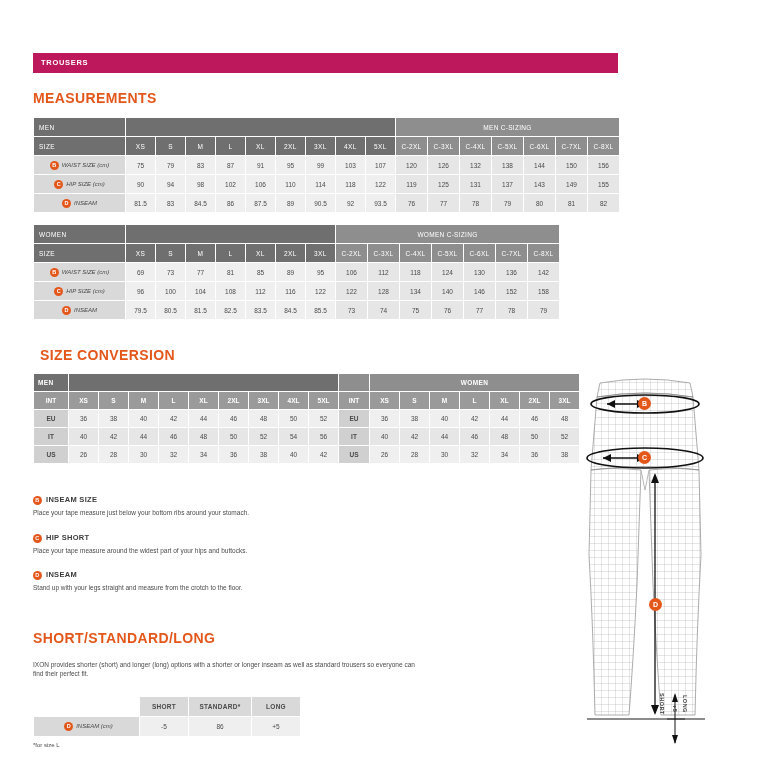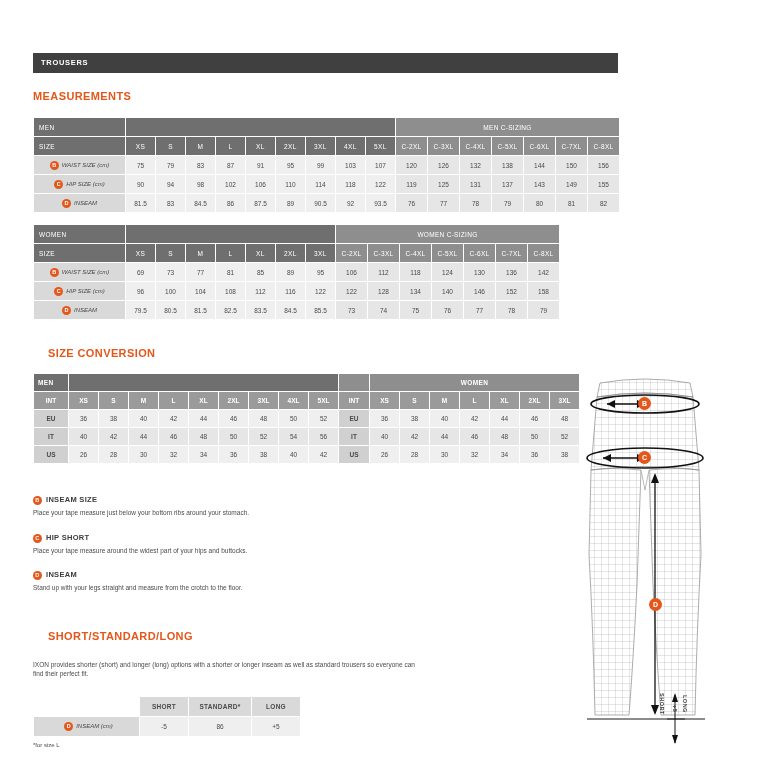--- a/index.html
+++ b/index.html
@@ -1,24 +1,24 @@
 <!DOCTYPE html>
 <html><head>
 <meta charset="utf-8">
 <style>
   html,body{margin:0;padding:0;background:#ffffff;}
   body{width:758px;height:771px;font-family:"Liberation Sans",sans-serif;color:#3b3b3b;position:relative;overflow:hidden;}
   .page{position:relative;width:758px;height:771px;}
 
   
-  .title-bar{position:absolute;left:33px;top:53px;width:585px;height:20px;background:#404040;}
+  .title-bar{position:absolute;left:33px;top:53px;width:585px;height:20px;background:#be185d;}
   .title-bar span{color:#fff;font-size:7.5px;font-weight:bold;letter-spacing:.7px;line-height:20px;padding-left:8px;display:block;}
 
   
-  .sec-head{position:absolute;color:#e4571b;font-size:11px;font-weight:bold;letter-spacing:.4px;}
+  .sec-head{position:absolute;color:#e4571b;font-size:14px;font-weight:bold;letter-spacing:.4px;}
 
   
   .mtable{position:absolute;border-collapse:collapse;font-size:6.5px;}
   .mtable td,.mtable th{border:1px solid #ffffff;padding:0;margin:0;text-align:center;vertical-align:middle;height:18px;font-weight:normal;}
   .hdr-dark{background:#6f6f6f;color:#ffffff;font-weight:bold;font-size:6.5px;letter-spacing:.4px;}
   .hdr-mid{background:#8e8e8e;color:#ffffff;font-weight:bold;font-size:6.5px;letter-spacing:.3px;}
   .lbl-cell{background:#d9d9d9;color:#4a4a4a;text-align:left;padding-left:4px;font-size:6px;}
   .lbl-cell i{font-style:italic;}
   .val-cell{background:#efefef;color:#4a4a4a;}
   .val-cell.alt{background:#e6e6e6;}
@@ -225,21 +225,21 @@
       <td class="val-cell alt">74</td>
       <td class="val-cell alt">75</td>
       <td class="val-cell alt">76</td>
       <td class="val-cell alt">77</td>
       <td class="val-cell alt">78</td>
       <td class="val-cell alt">79</td>
     </tr>
   </tbody>
     </table>
 
-  <div class="sec-head" style="left:48px;top:347px;">SIZE CONVERSION</div>
+  <div class="sec-head" style="left:40px;top:347px;">SIZE CONVERSION</div>
 
   <table class="ctable" style="left:33px;top:373px;">
     <tbody>
         <tr>
       <td class="c-top" style="width:30px;text-align:left;padding-left:4px;">MEN</td>
       <td class="c-top" colspan="9"></td>
       <td class="c-top2" style="width:30px;"></td>
       <td class="c-top2" colspan="7">WOMEN</td>
     </tr>
     <tr>
@@ -334,21 +334,21 @@
   </div>
   <div class="legend" style="left:33px;top:533px;">
     <p class="lg-title"><span class="bullet">C</span><span>HIP SHORT</span></p>
     <p class="lg-body">Place your tape measure around the widest part of your hips and buttocks.</p>
   </div>
   <div class="legend" style="left:33px;top:570px;">
     <p class="lg-title"><span class="bullet">D</span><span>INSEAM</span></p>
     <p class="lg-body">Stand up with your legs straight and measure from the crotch to the floor.</p>
   </div>
 
-  <div class="sec-head" style="left:48px;top:630px;">SHORT/STANDARD/LONG</div>
+  <div class="sec-head" style="left:33px;top:630px;">SHORT/STANDARD/LONG</div>
   <div class="ssl-text" style="left:33px;top:660px;">IXON provides shorter (short) and longer (long) options with a shorter or longer inseam as well as standard trousers so everyone can find their perfect fit.</div>
 
   <table class="stable" style="left:33px;top:696px;">
     <tbody>
         <tr>
       <td class="s-hdr" style="width:105px;background:#ffffff;border-color:#ffffff;"></td>
       <td class="s-hdr" style="width:48px;">SHORT</td>
       <td class="s-hdr" style="width:62px;">STANDARD*</td>
       <td class="s-hdr" style="width:48px;">LONG</td>
     </tr>

